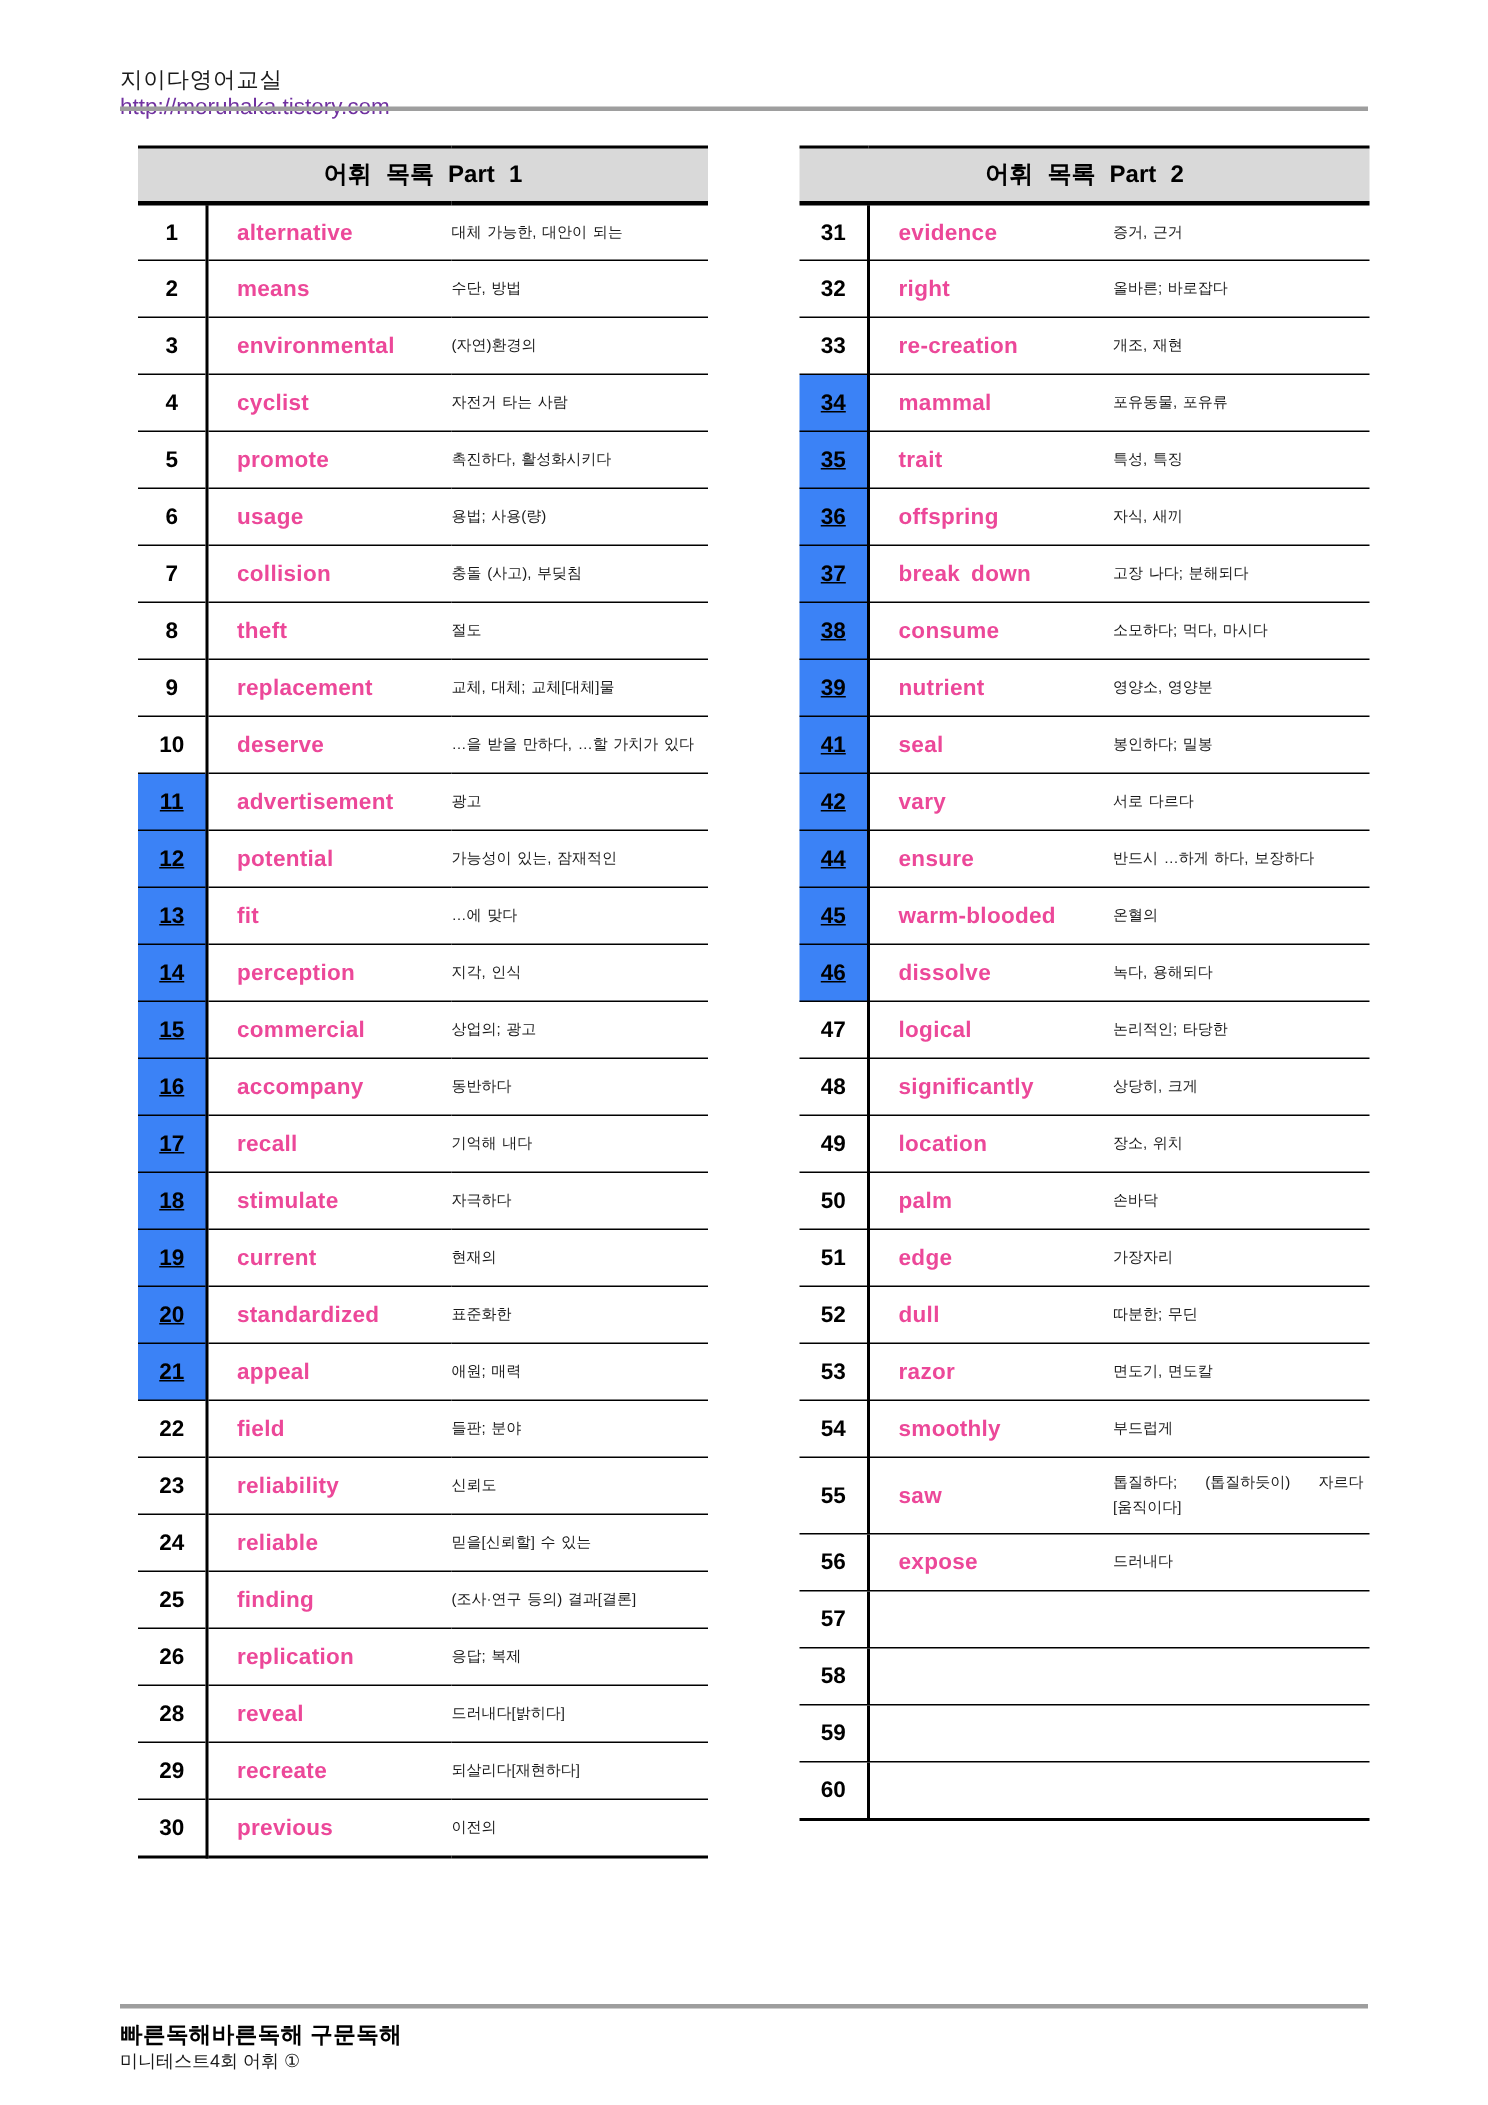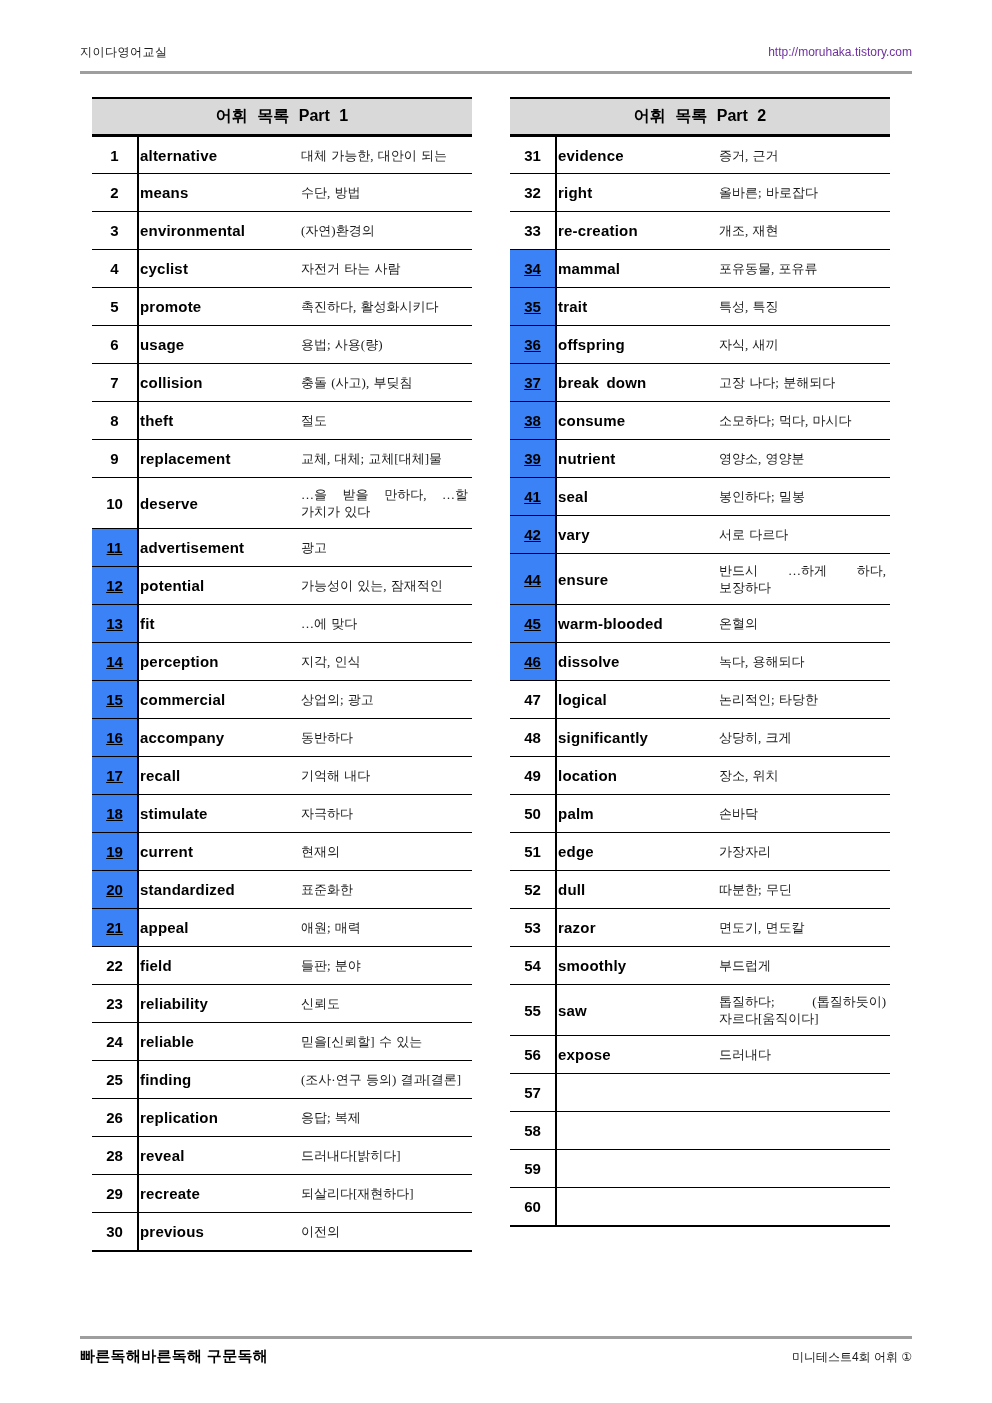--- a/index.html
+++ b/index.html
@@ -4,33 +4,34 @@
 <style>
   html,body { margin:0; padding:0; background:#ffffff; }
   .page {
     position:relative; width:992px; height:1403px; background:#ffffff;
     font-family:"Liberation Sans","DejaVu Sans",sans-serif; color:#111;
     overflow:hidden;
   }
   .page-header {
     position:absolute; top:44px; left:80px; right:80px;
     display:flex; justify-content:space-between; align-items:baseline;
-    font-size:12px;
+    font-size:15px;
+    flex-direction:column;
   }
   .site-name { color:#1a1a1a; letter-spacing:0.5px; }
   .site-url { color:#7030a0; text-decoration:none; }
   .site-url b { font-weight:400; }
   .rule {
     position:absolute; left:80px; right:80px; height:3px; background:#9e9e9e;
   }
   .rule.top { top:71px; }
   .rule.bottom { top:1336px; }
   .tables {
     position:absolute; top:97px; left:92px;
-    display:flex; gap:38px; align-items:flex-start;
+    display:flex; gap:61px; align-items:flex-start;
   }
   table.vocab {
     border-collapse:collapse; width:380px; table-layout:fixed;
   }
   th.title {
     background:#d9d9d9; height:33px;
     font-size:16px; font-weight:700; color:#000;
     border-top:2px solid #000; border-bottom:3px solid #000;
     word-spacing:5px; text-align:center; vertical-align:middle;
   }
@@ -38,33 +39,32 @@
   tbody td {
     border-bottom:1px solid #000; vertical-align:middle;
   }
   tbody tr:last-child td { border-bottom:2.5px solid #000; }
   td.no {
     text-align:center; font-weight:700; font-size:15px;
     border-right:2px solid #000; color:#000;
   }
   td.no.shaded { background:#3b82f6;text-decoration:underline; }
   td.word {
-    font-weight:700; font-size:15px; padding-left:1px;
-    letter-spacing:0.2px; word-spacing:3px; color:#000000;
+    font-weight:700; font-size:15px; padding-left:19px;
+    letter-spacing:0.2px; word-spacing:3px; color:#ec4899;
     overflow:hidden; white-space:nowrap;
   }
   td.meaning {
-    font-size:13px; line-height:17px; color:#1a1a1a;
+    font-size:10px; line-height:17px; color:#1a1a1a;
     text-align:justify; word-break:keep-all; word-spacing:1px;
     padding:8px 4px 8px 0;
-    font-family:Liberation Serif, serif;
   }
   .page-footer {
     position:absolute; top:1347px; left:80px; right:80px;
-    display:flex; justify-content:space-between; align-items:baseline;
+    display:flex; justify-content:space-between; align-items:baseline;flex-direction:column;
   }
   .footer-left { font-weight:700; font-size:15px; color:#000; letter-spacing:0.3px; }
   .footer-right { font-size:12px; color:#1a1a1a; }
 </style>
 </head>
 <body>
 
 <div class="page">
 
   <div class="page-header">

